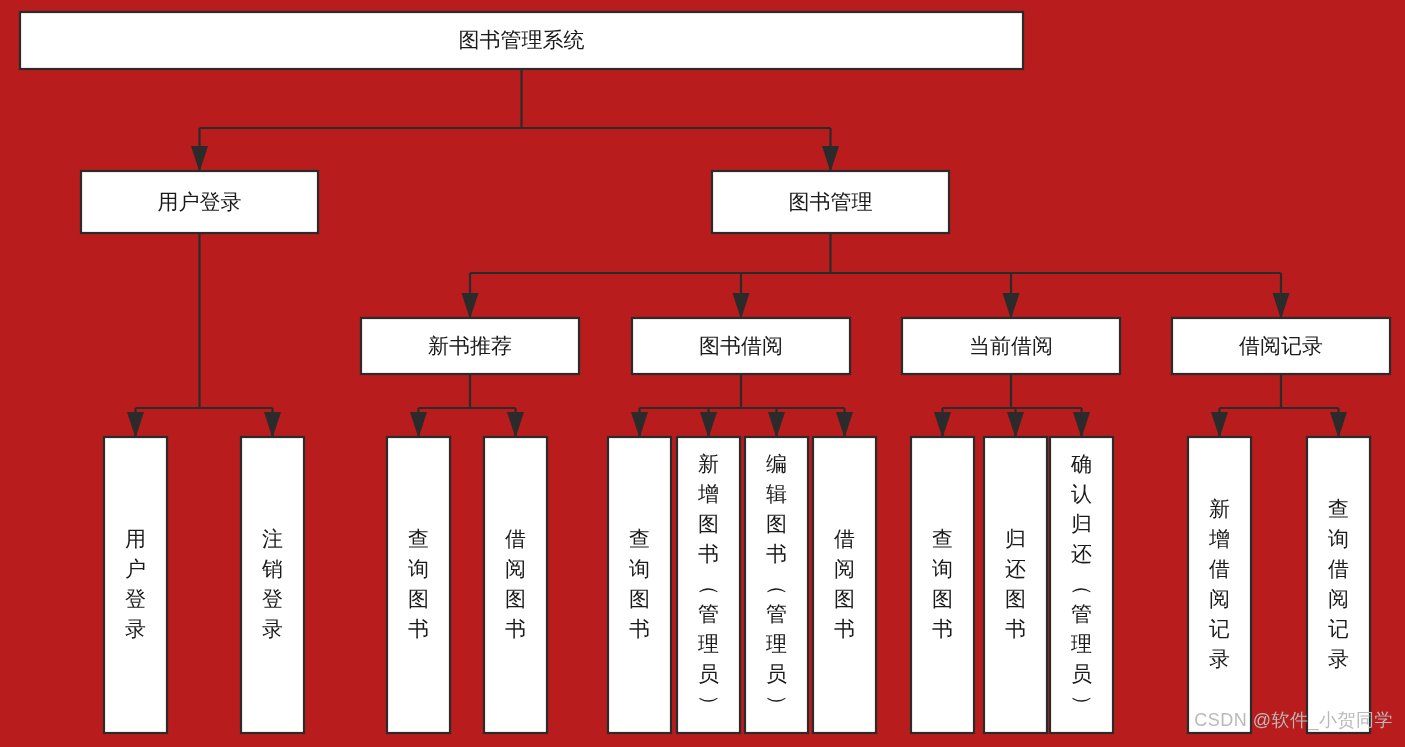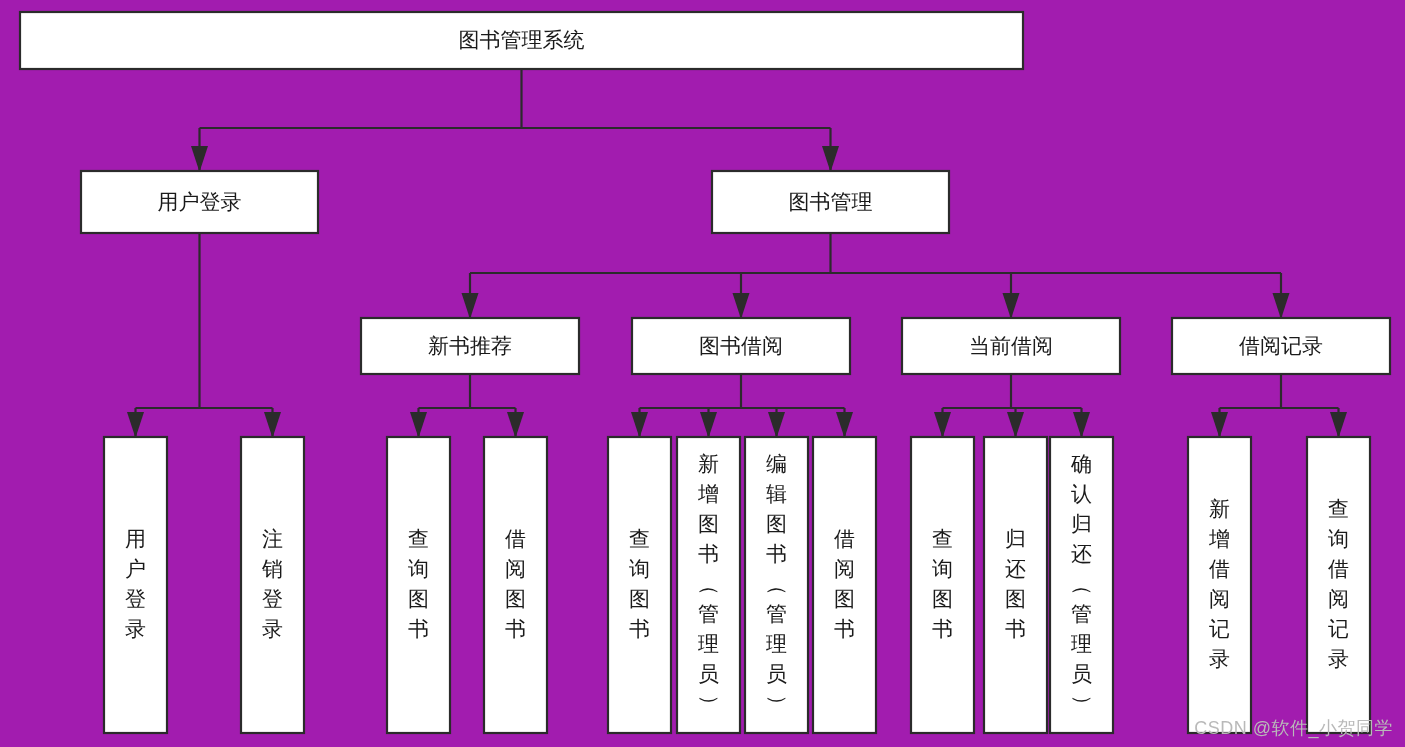--- a/index.html
+++ b/index.html
@@ -10,21 +10,21 @@
   body {
     width: 1405px;
     height: 747px;
     font-family: "Liberation Sans", "DejaVu Sans", sans-serif;
     overflow: hidden;
   }
   #diagram-root {
     position: relative;
     width: 1405px;
     height: 747px;
-    background: #a21caf;
+    background: #b91c1c;
     text-decoration: underline;
   }
   svg.diagram-canvas {
     position: absolute;
     left: 0;
     top: 0;
     width: 1405px;
     height: 747px;
     display: block;
   }
@@ -55,21 +55,21 @@
     font-family: "Liberation Sans", "DejaVu Sans", sans-serif;
     font-size: 21px;
     fill: #1a1a1a;
     text-anchor: middle;
     dominant-baseline: middle;
     white-space: pre;
   }
   .watermark-text {
     position: absolute;
     right: 12px;
-    bottom: 7px;
+    bottom: 15px;
     font-family: "Liberation Sans", "DejaVu Sans", sans-serif;
     font-size: 18px;
     color: #b9b9b9;
     letter-spacing: 0.5px;
     user-select: none;
     white-space: nowrap;
   }
 </style>
 </head>
 <body>

